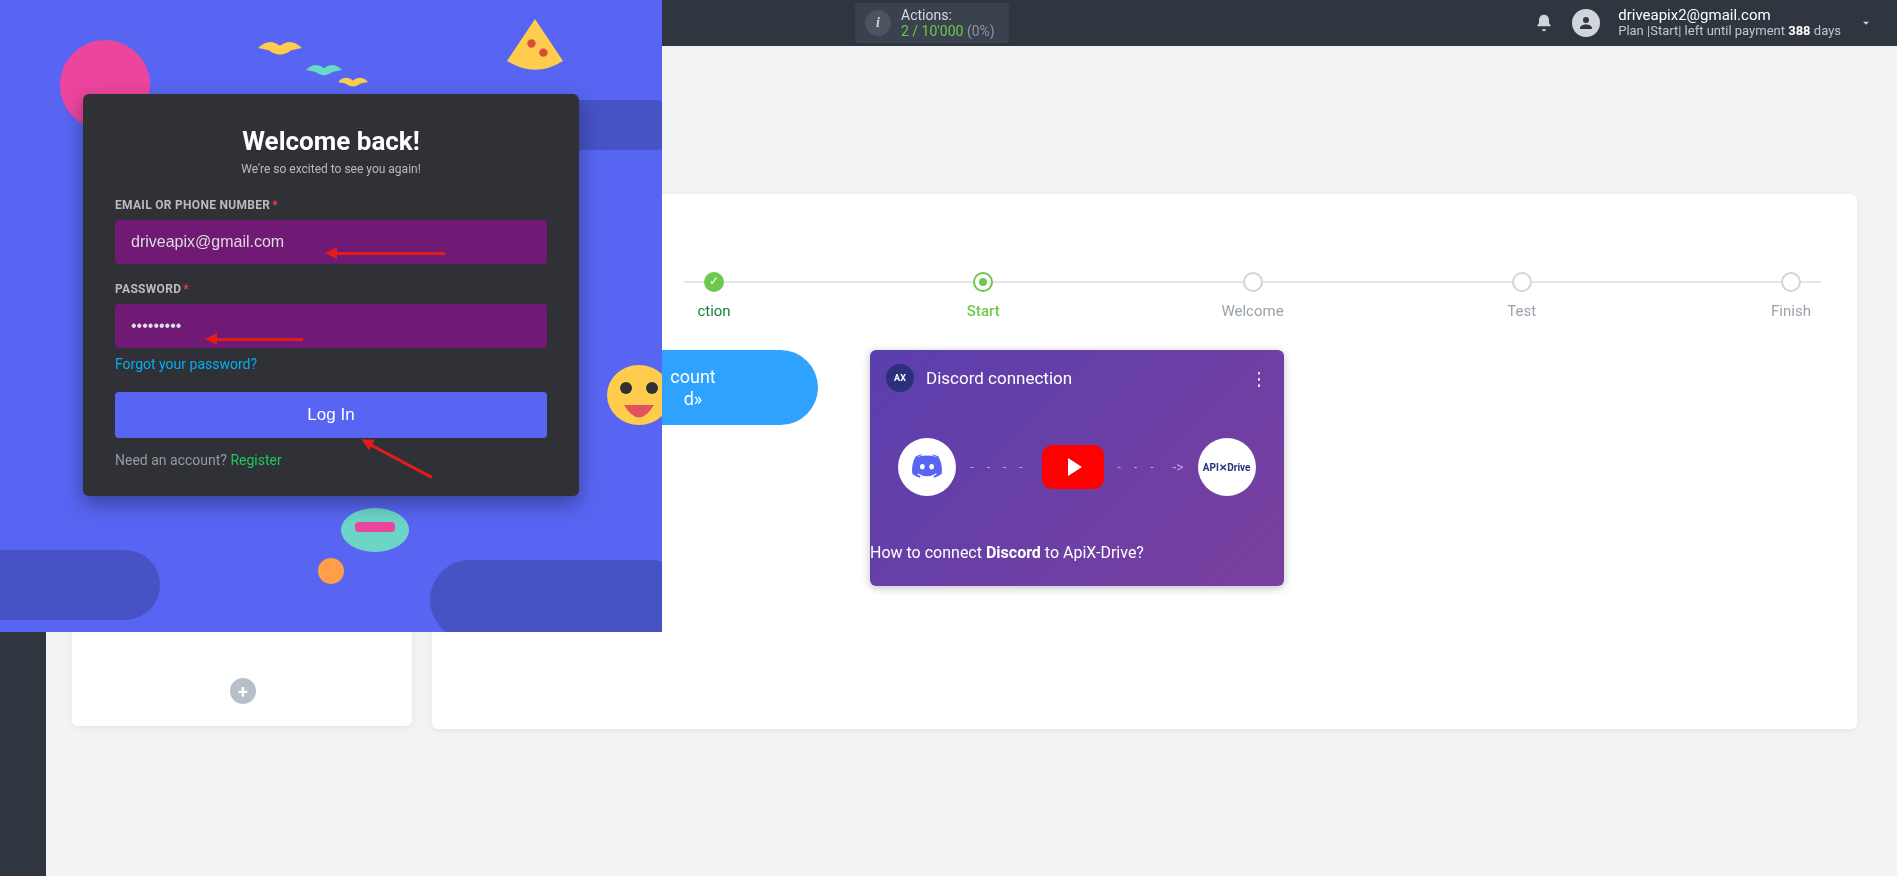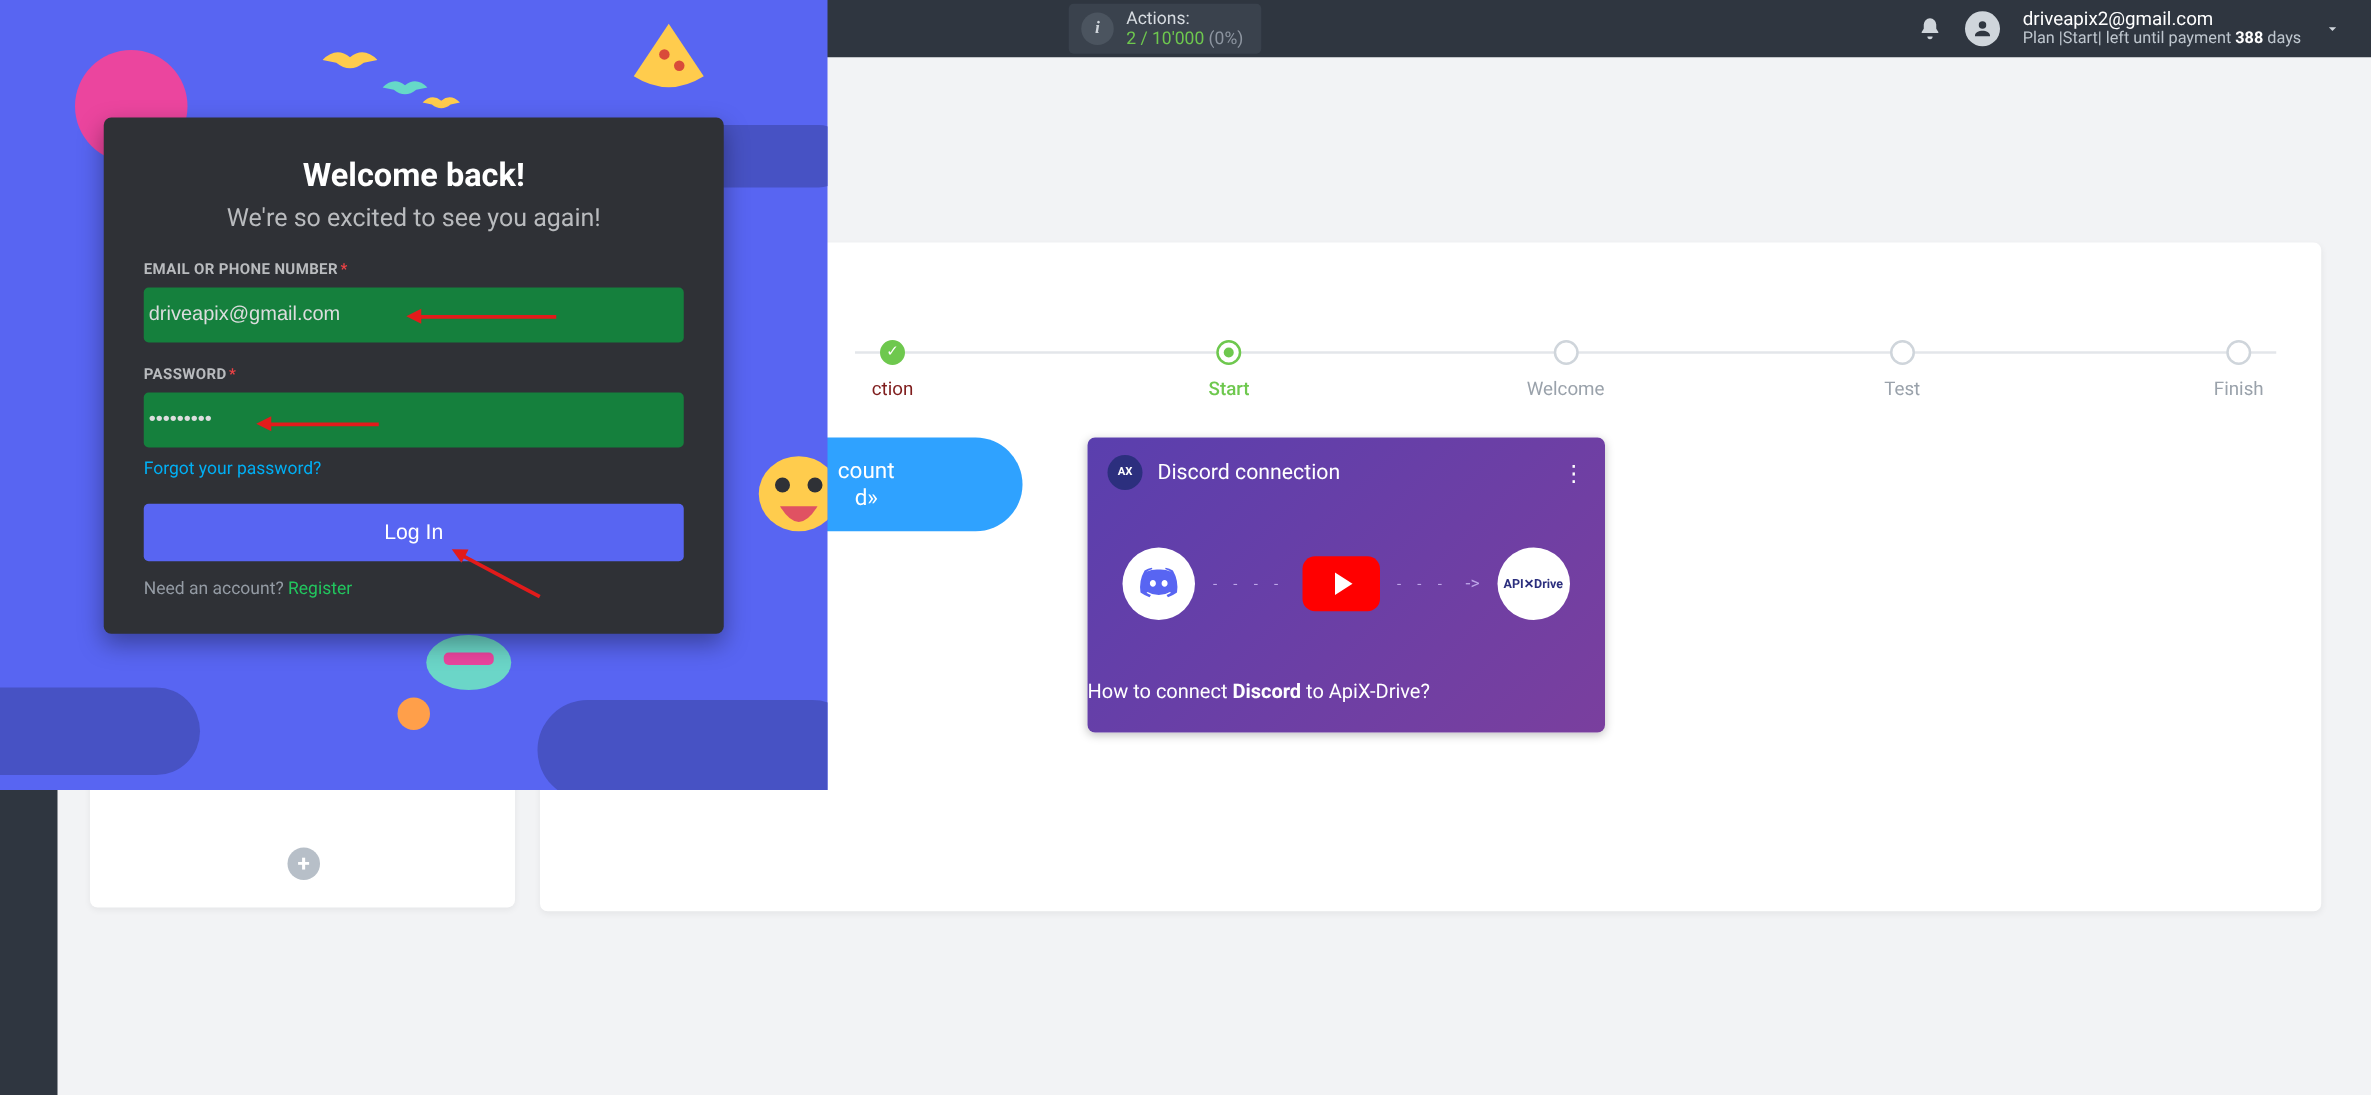--- a/index.html
+++ b/index.html
@@ -117,21 +117,21 @@
   .step { display:flex; flex-direction:column; align-items:center; gap:10px; width:60px; z-index:1; }
   .step-dot {
     width:20px;height:20px;border-radius:50%;
     background:#fff;border:2px solid #cfd5db;
   }
   .step-dot.done { background:#6ec84e; border-color:#6ec84e; position:relative; }
   .step-dot.done::after { content:"✓"; color:#fff; font-size:12px; position:absolute; top:0; left:3px; }
   .step-dot.active { border-color:#6ec84e; background:#fff; }
   .step-dot.active::after { content:""; position:absolute; width:8px;height:8px;background:#6ec84e;border-radius:50%; top:4px;left:4px; }
   .step-label { font-size:15px; color:#9aa2ab; }
-  .step-label.done { color:#7f1d1d; }
+  .step-label.done { color:#15803d; }
   .step-label.active { color:#6ec84e; font-weight:500; }
 
   .connect-btn-row { display:flex; gap:52px; align-items:flex-start; margin-top:30px; padding-left:100px; }
   .connect-btn {
     background:#2fa2ff;
     border-radius:40px;
     color:#fff;
     padding:16px 54px;
     font-size:18px;
     text-align:center;
@@ -182,33 +182,33 @@
     background:#2f3136;
     border-radius:6px;
     padding:32px 32px 28px;
     box-shadow:0 8px 20px rgba(0,0,0,.35);
     color:#b9bbbe;
   }
   .login-card h1 {
     color:#fff; font-size:26px; font-weight:700; text-align:center; margin-bottom:6px;
   }
   .login-card .subtitle {
-    color:#b9bbbe; font-size:20px; text-align:center; margin-bottom:22px;
+    color:#b9bbbe; font-size:12px; text-align:center; margin-bottom:22px;
   }
   .field-label {
     font-size:12px; font-weight:700; letter-spacing:.3px;
     text-transform:uppercase; color:#b9bbbe; margin-bottom:8px; display:block;
   }
   .field-label .req { color:#ed4245; margin-left:2px; }
   .text-input {
     width:100%; height:44px;
-    background:#15803d;
+    background:#701a75;
     border:none; border-radius:4px;
     color:#dcddde; font-size:16px;
-    padding:0 4px; margin-bottom:18px;
+    padding:0 16px; margin-bottom:18px;
     outline:none;
   }
   .forgot { color:#00aff4; font-size:14px; text-decoration:none; display:inline-block; margin-top:-8px; margin-bottom:20px; }
   .login-btn {
     width:100%; height:46px;
     background:#5865F2; border:none; border-radius:4px;
     color:#fff; font-size:17px; font-weight:500; cursor:pointer;
     margin-bottom:14px;
   }
   .need-account { font-size:14px; color:#949ba4; }

